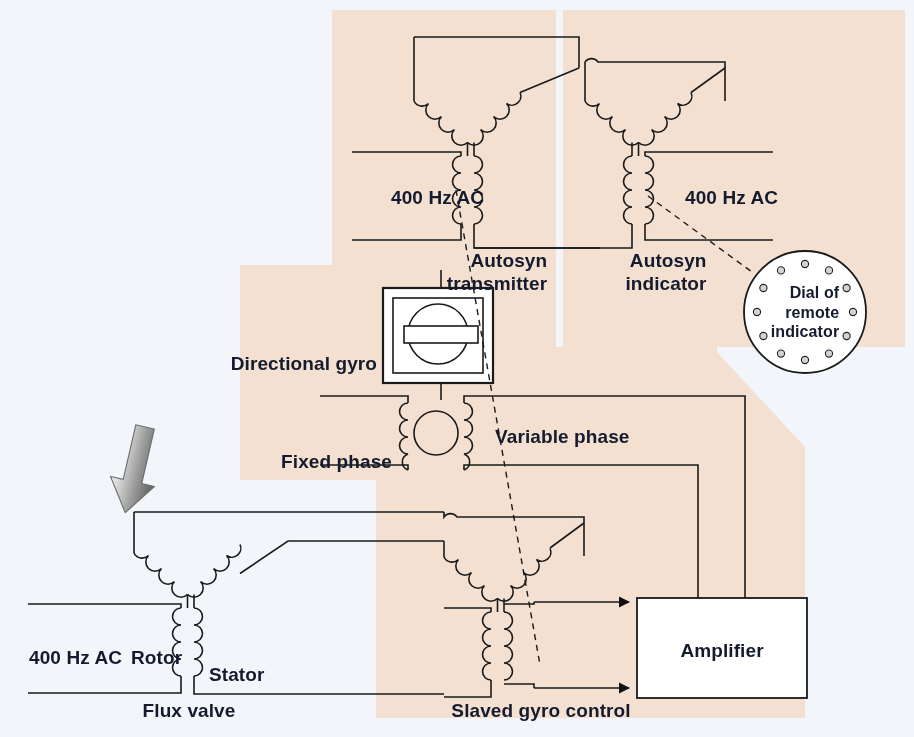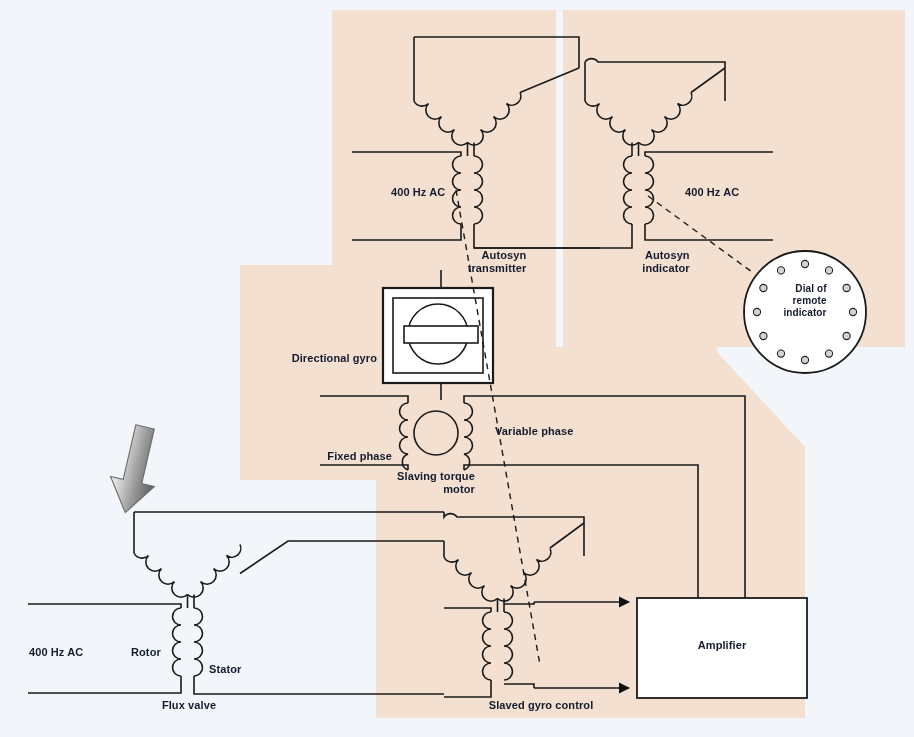--- a/index.html
+++ b/index.html
@@ -17,30 +17,30 @@
   }
   #diagram {
     position: absolute;
     left: 0; top: 0;
     width: 914px;
     height: 737px;
   }
   .lbl {
     position: absolute;
     font-family: "Liberation Sans", sans-serif;
-    font-size: 11px;
+    font-size: 19px;
     font-weight: bold;
     color: #141b2e;
     line-height: 1.22;
     white-space: pre;
     letter-spacing: 0.1px;
   }
   .lbl.ctr { text-align: right; transform: translateX(-50%); }
   .lbl.rgt { text-align: right; transform: translateX(-100%); margin-top: 25px; }
-  .lbl.small { font-size: 10px; }
+  .lbl.small { font-size: 16px; }
 </style>
 </head>
 <body>
 
 <div id="root">
 
   <svg id="diagram" viewBox="0 0 914 737">
     <defs>
       <linearGradient id="arrowGrad" x1="0" y1="0" x2="1" y2="0">
         <stop offset="0%" stop-color="#f2f2f2"></stop>
@@ -282,22 +282,20 @@
   <div class="lbl ctr small" style="left:805px; top:283px;">Dial of
 remote
 indicator</div>
 
   <div class="lbl rgt" style="left:377px; top:327px;">Directional gyro</div>
 
   <div class="lbl rgt" style="left:392px; top:425px;">Fixed phase</div>
 
   <div class="lbl" style="left:479px; top:425px;margin-left:16px;">Variable phase</div>
 
-  <div class="lbl ctr" style="left:436px; top:470px;">Slaving torque
-motor</div>
 
 
   <div class="lbl" style="left:29px; top:646px;">400 Hz AC</div>
 
   <div class="lbl" style="left:131px; top:646px;">Rotor</div>
 
   <div class="lbl" style="left:209px; top:663px;">Stator</div>
 
   <div class="lbl ctr" style="left:189px; top:699px;">Flux valve</div>
 

